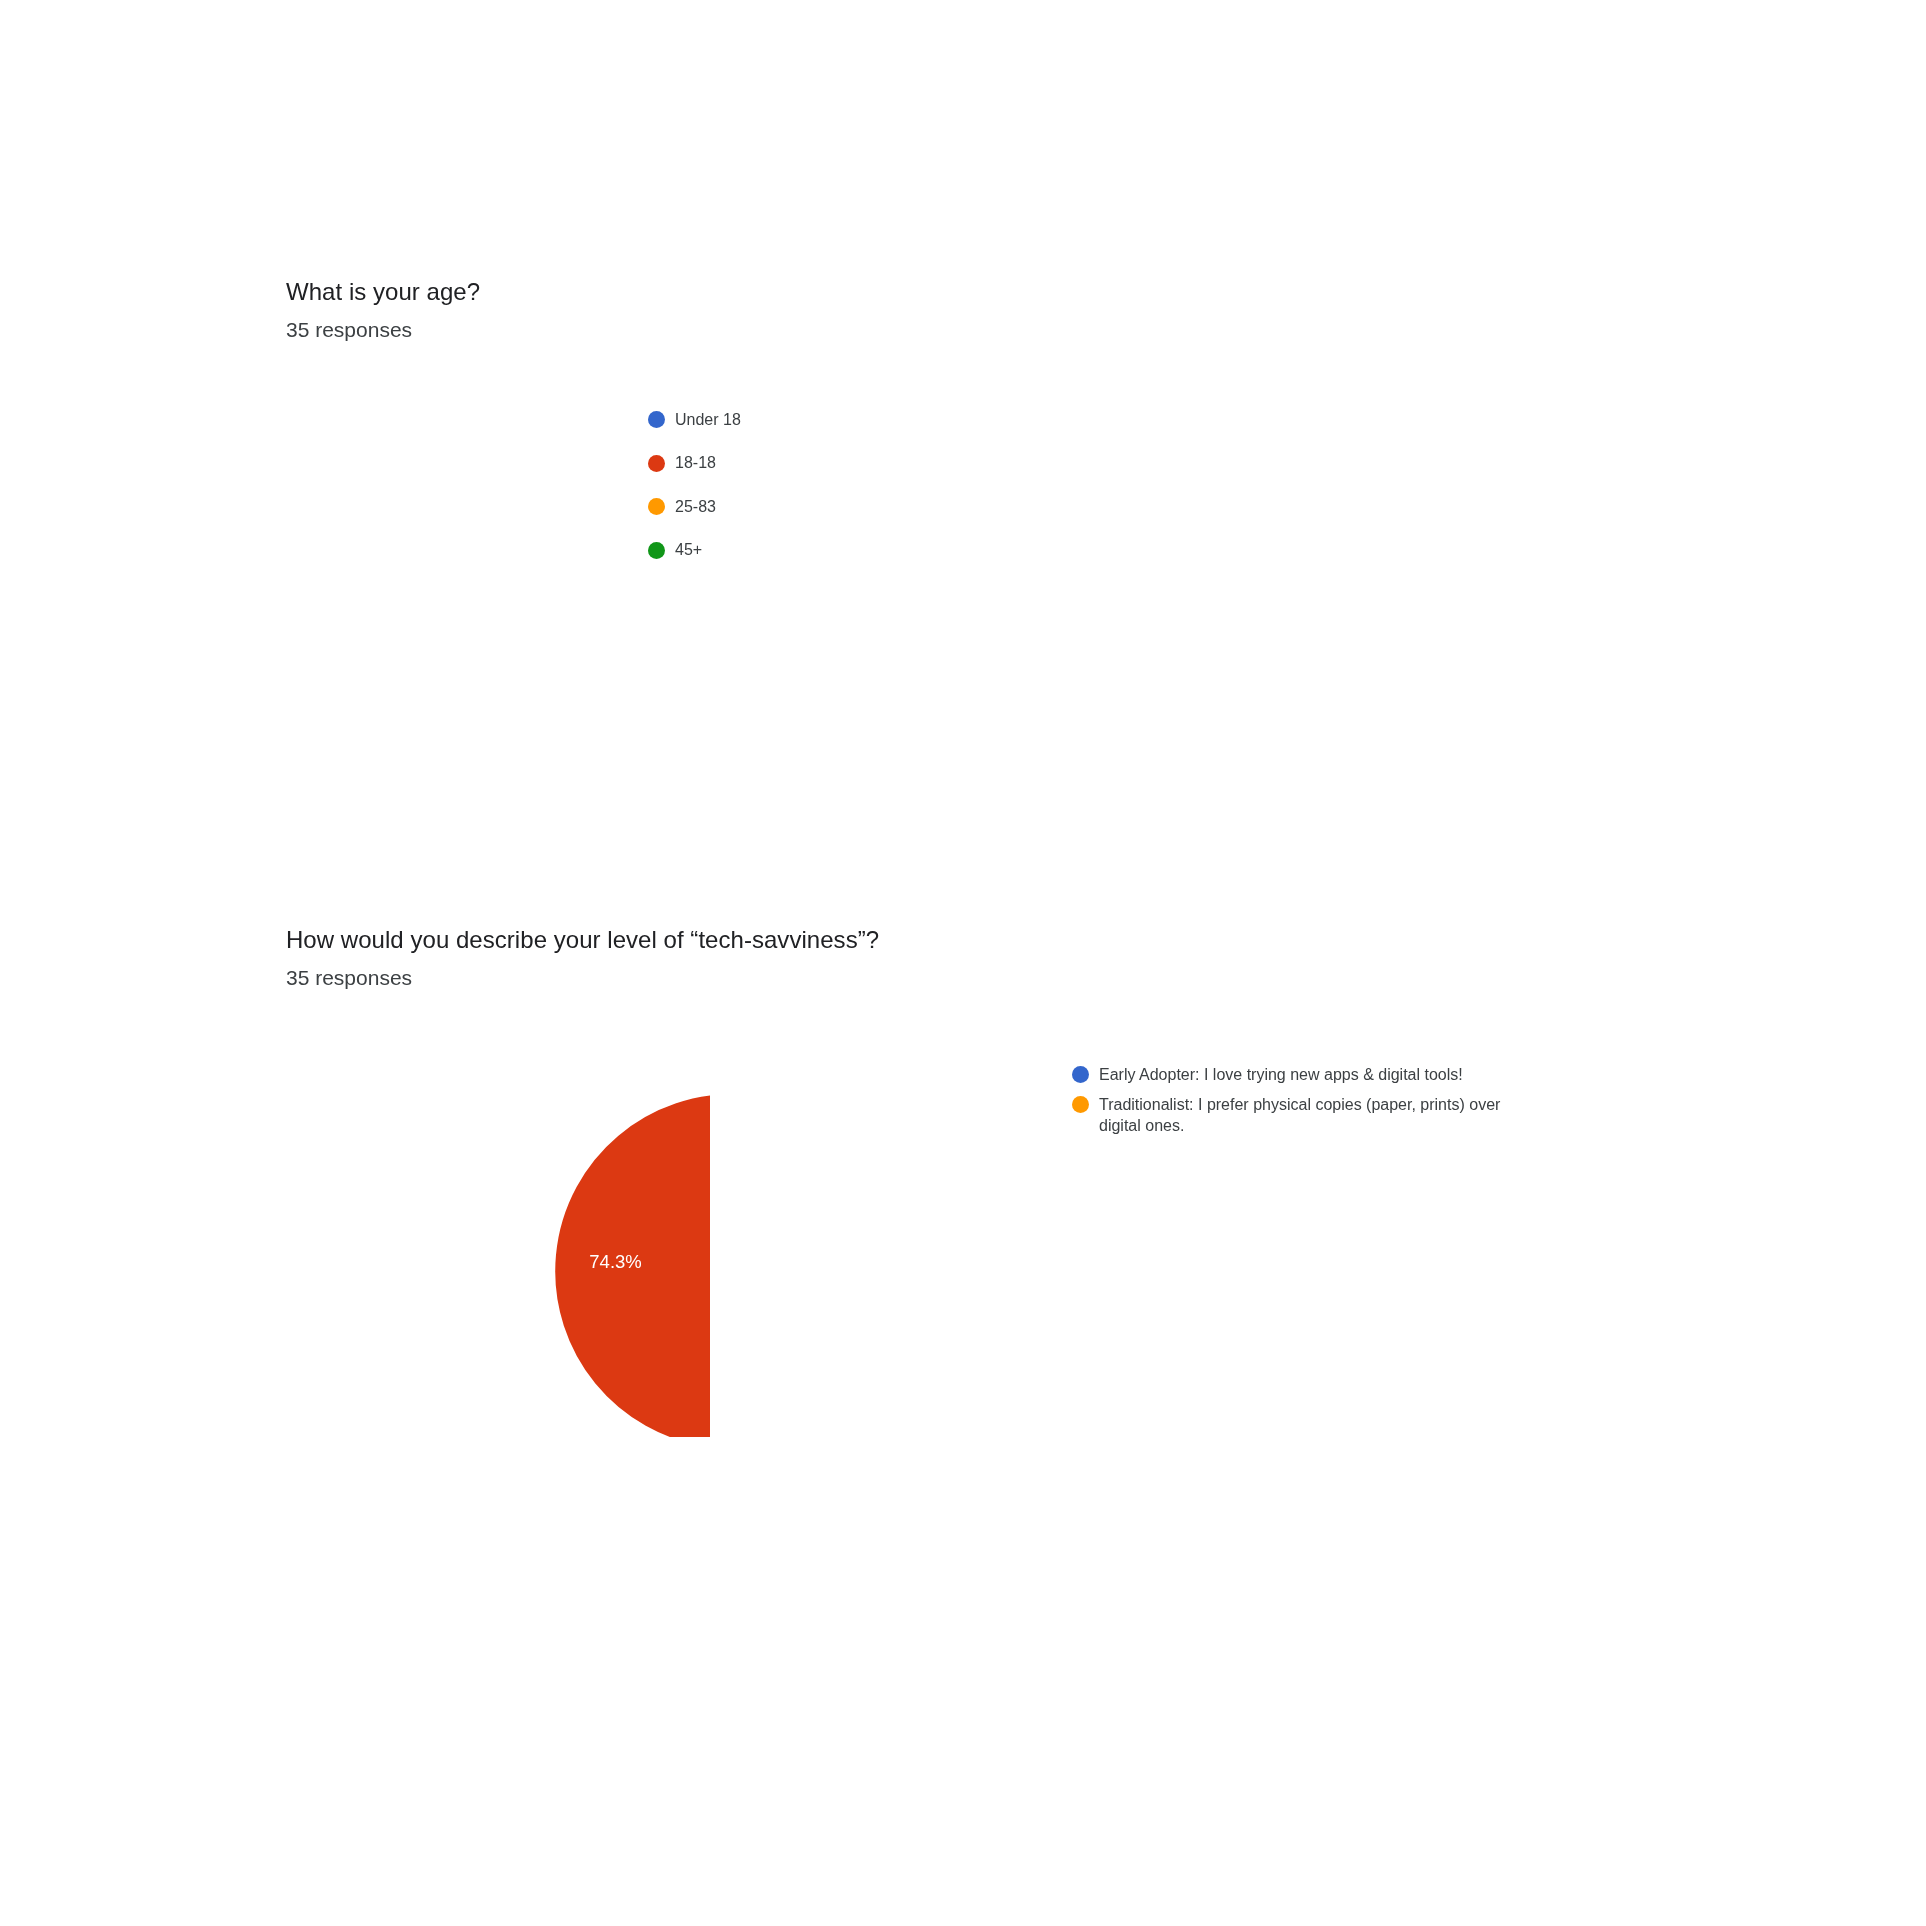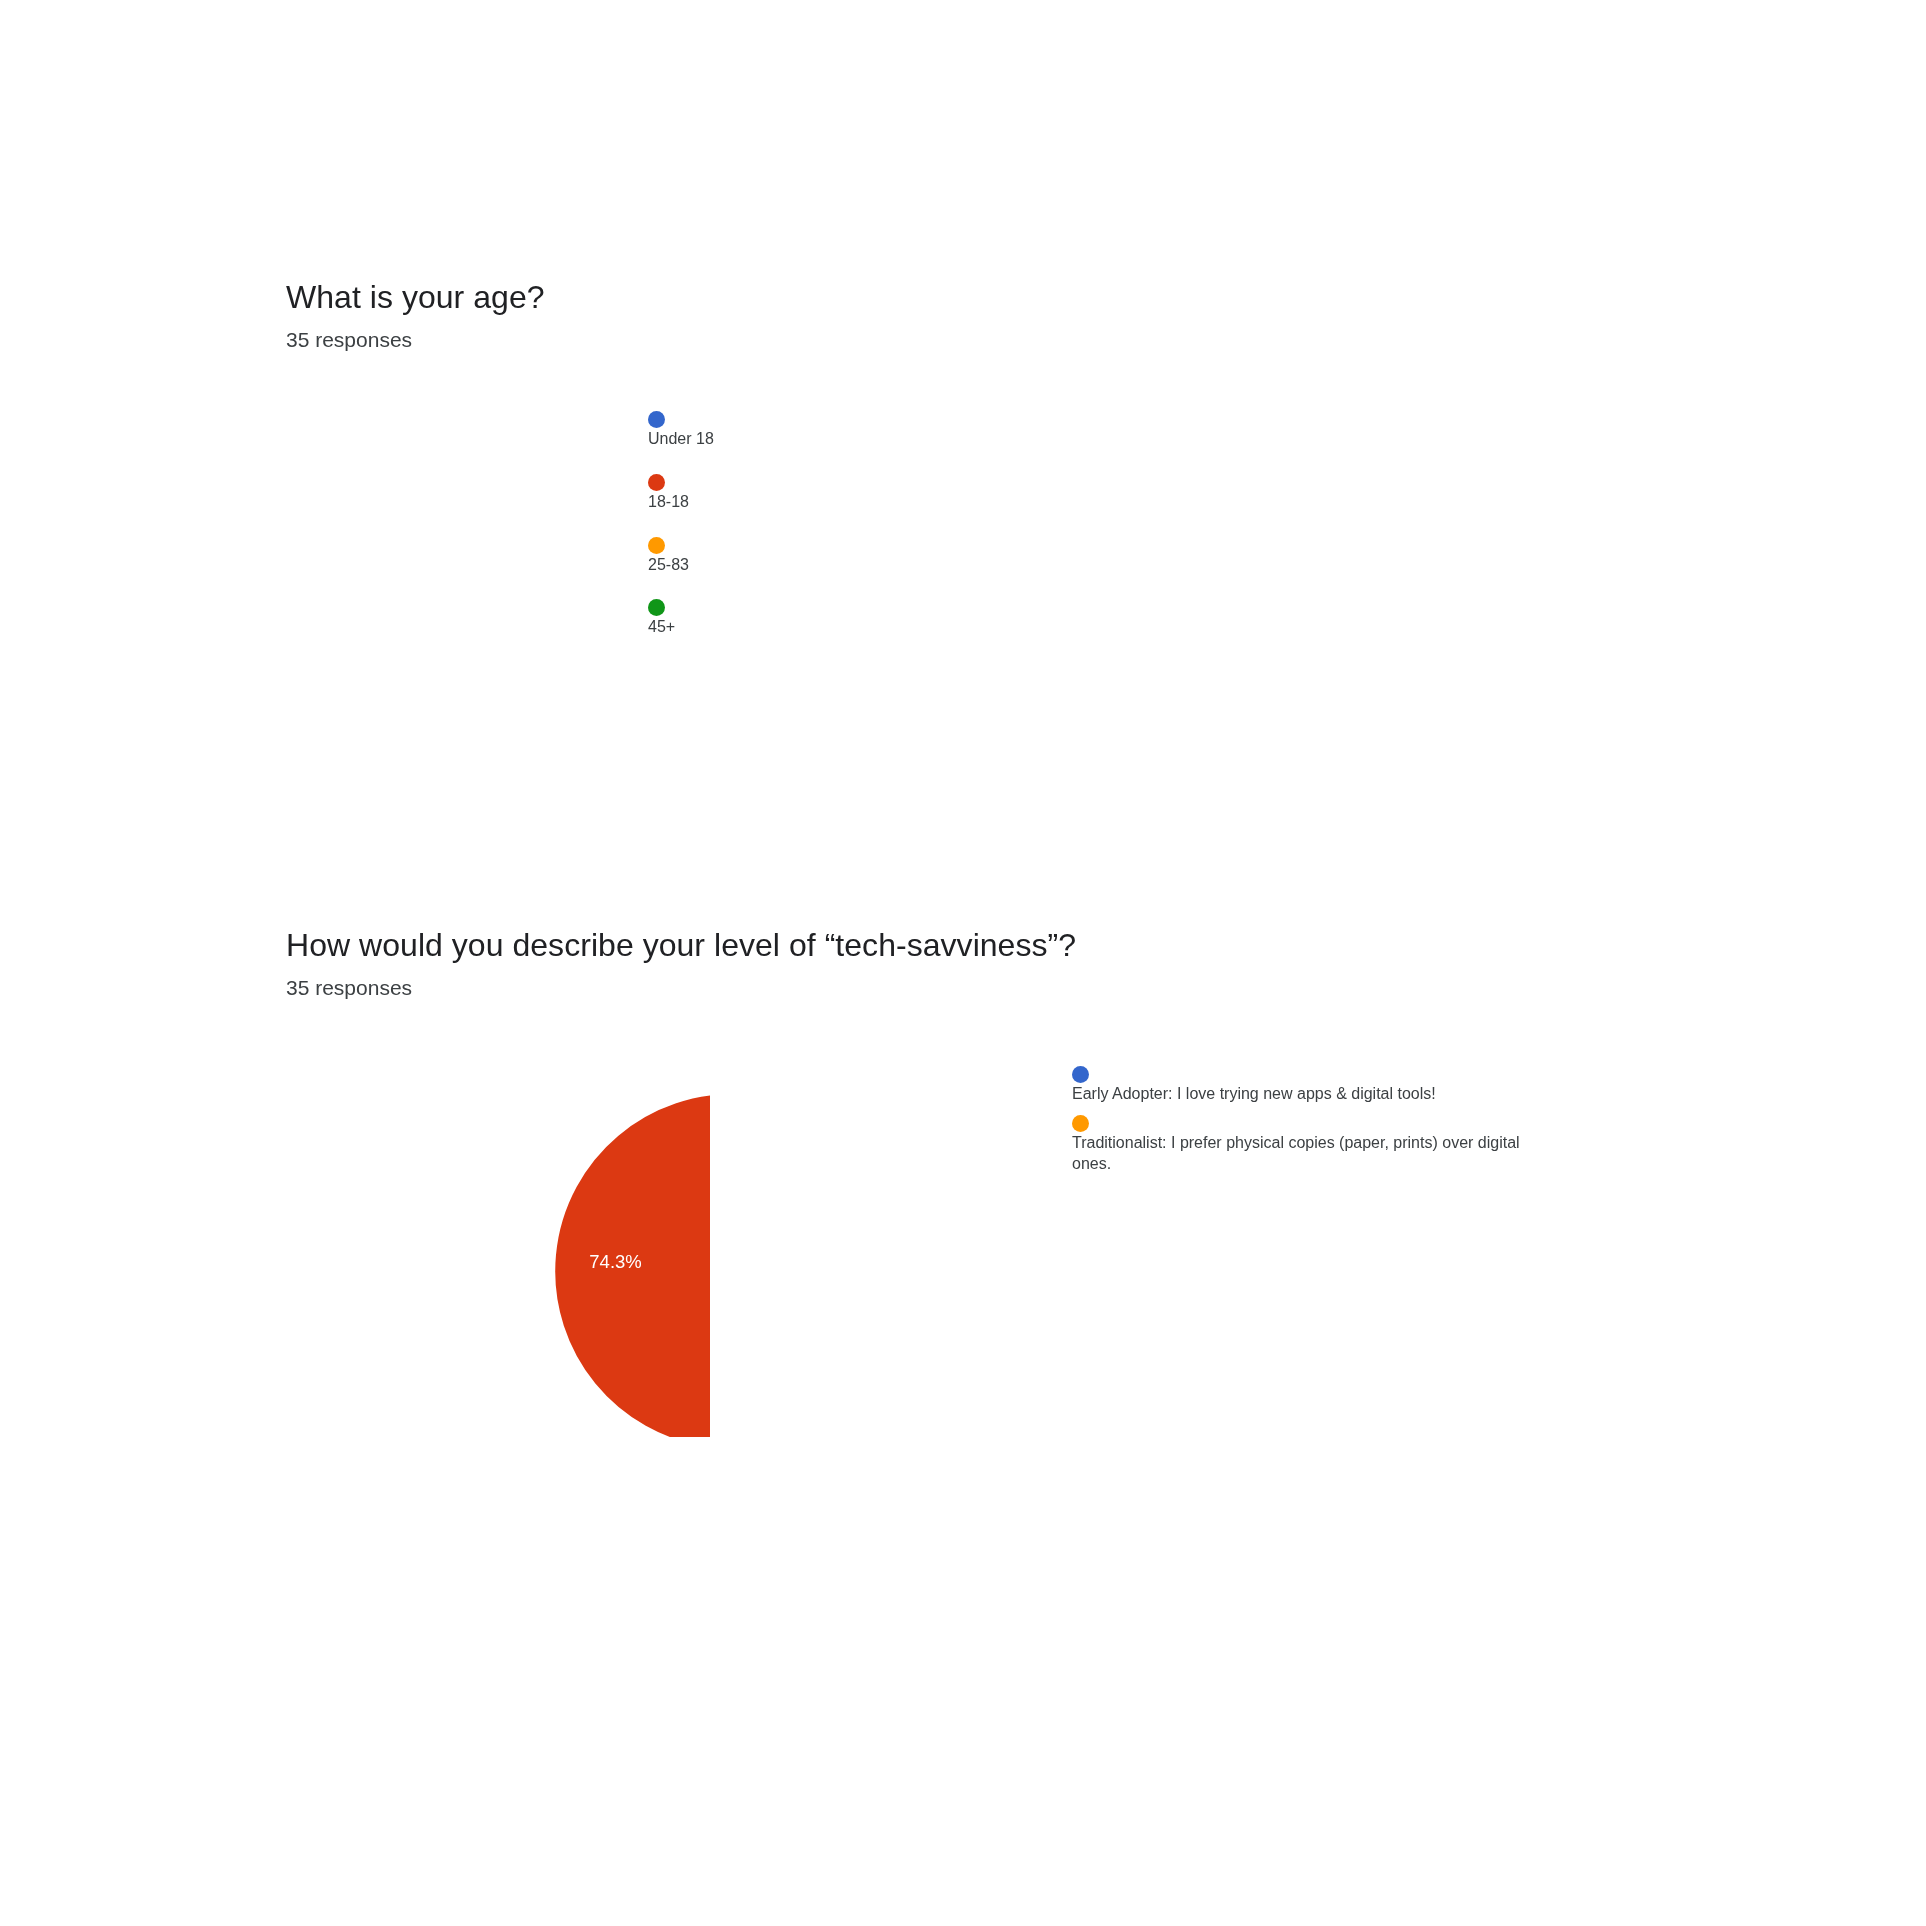--- a/index.html
+++ b/index.html
@@ -29,21 +29,21 @@
 
   
   .question-block {
     position: absolute;
     left: 286px;
   }
   #block-age      { top: 277px; }
   #block-tech     { top: 925px; }
 
   .question-title {
-    font-size: 32px;
+    font-size: 24px;
     line-height: 1.25;
     font-weight: 400;
     color: #202124;
     letter-spacing: 0.04px;
     margin: 0;
     white-space: nowrap;
   }
   .response-count {
     font-size: 21px;
     line-height: 1.3;
@@ -80,21 +80,21 @@
   }
 
   .legend {
     flex: 0 0 auto;
     margin-left: 362px;
     padding-top: 24px;
     width: 474px;
   }
   .legend-item {
     display: flex;
-    flex-direction: column;
+    flex-direction: row;
     align-items: flex-start;
     margin-bottom: 0;
   }
   .legend-item + .legend-item { margin-top: 8.5px; }
 
   .legend-dot {
     flex: 0 0 auto;
     width: 17px;
     height: 17px;
     border-radius: 50%;

